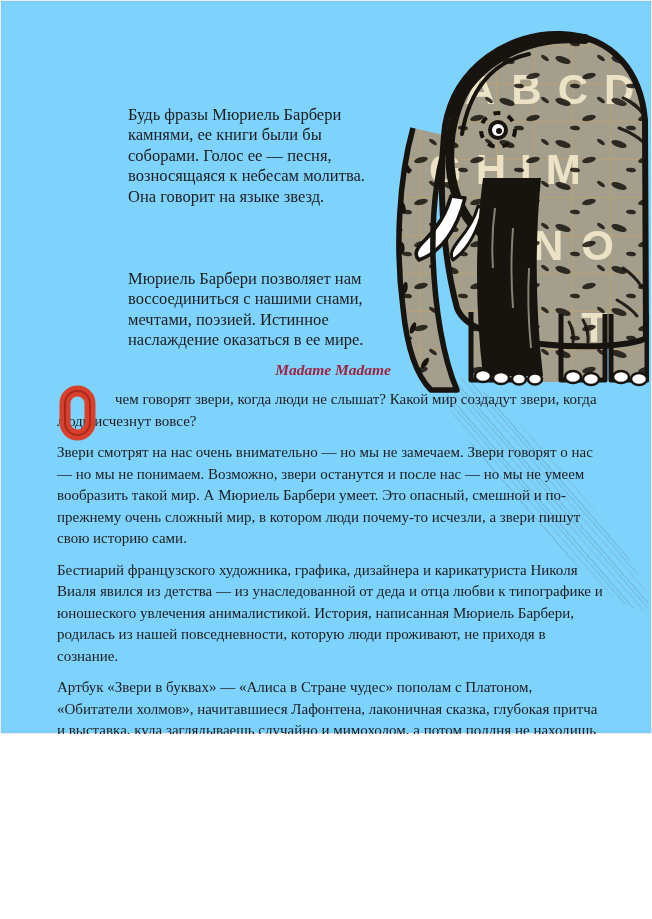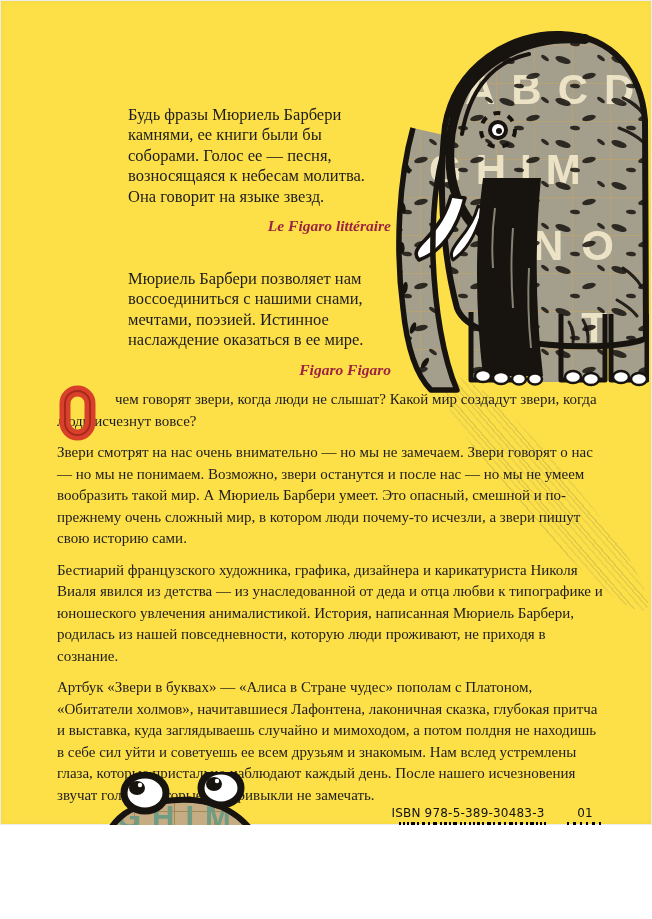--- a/index.html
+++ b/index.html
@@ -1,17 +1,17 @@
 <!DOCTYPE html>
 <html lang="ru"><head>
 <meta charset="utf-8">
 <style>
   html,body{margin:0;padding:0;background:#ffffff;}
   .page{
-    position:relative;width:652px;height:825px;background:#fde047;overflow:hidden;
+    position:relative;width:652px;height:734px;background:#7dd3fc;overflow:hidden;
     font-family:"Liberation Serif",serif;color:#1d1c1e;
     box-shadow:inset 0 0 0 1px #ededeb, inset 0 0 6px rgba(0,0,0,.05);
   }
 
   
   .quote{position:absolute;left:88px;width:263px;font-size:16.5px;line-height:20.5px;}
   .q1{top:88px}
   .q2{top:252px}
   .quote blockquote{margin:0;}
   .quote-source{margin-top:9px;text-align:right;font-style:italic;font-weight:bold;
@@ -50,26 +50,25 @@
   .bc-addon{margin-left:12px;display:flex;flex-direction:column;align-items:center;}
   .bc-digit{font-family:"DejaVu Sans Mono",monospace;font-size:13px;}
 </style>
 </head>
 <body>
 
 <div class="page">
 
   <figure class="quote q1">
     <blockquote>Будь фразы Мюриель Барбери камнями, ее книги были бы соборами. Голос ее — песня, возносящаяся к небесам молитва. Она говорит на языке звезд.</blockquote>
-    <figcaption class="quote-source">Le Figaro littéraire</figcaption>
   </figure>
 
   <figure class="quote q2">
     <blockquote>Мюриель Барбери позволяет нам воссоединиться с нашими снами, мечтами, поэзией. Истинное наслаждение оказаться в ее мире.</blockquote>
-    <figcaption class="quote-source">Figaro Figaro</figcaption>
+    <figcaption class="quote-source">Madame Madame</figcaption>
   </figure>
 
   <div class="brush"></div>
 
   <svg id="elephant" class="illu" width="266" height="390" viewBox="0 0 266 390" aria-hidden="true">
     <defs>
       <pattern id="tilesE" patternUnits="userSpaceOnUse" width="38" height="38">
         <rect width="38" height="38" fill="#a49e8c"></rect>
         <path d="M37.5,0 V38 M0,37.5 H38" stroke="#c0a467" stroke-width="1" opacity=".65"></path>
       </pattern>

